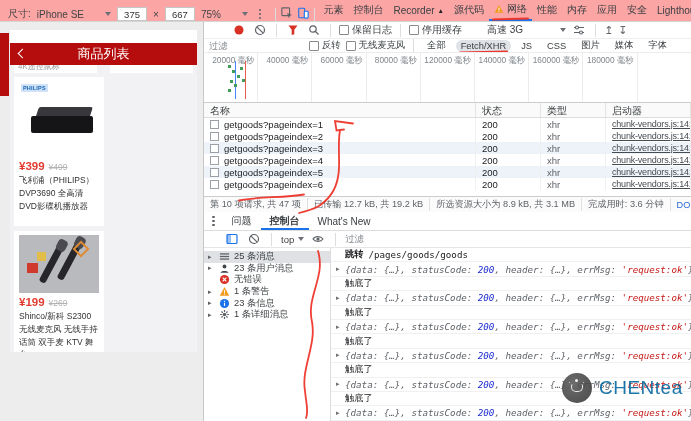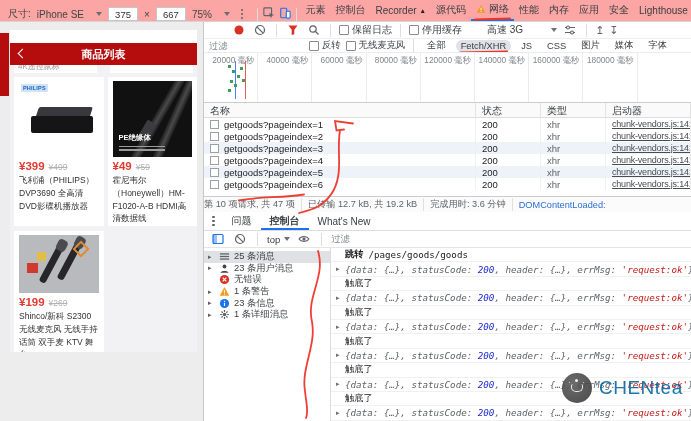--- a/index.html
+++ b/index.html
@@ -3,21 +3,21 @@
 <meta charset="utf-8">
 <style>
   html,body{margin:0;padding:0;background:#fff}
   #stage{position:relative;width:691px;height:421px;background:#fff;overflow:hidden;
          font-family:"Liberation Sans","DejaVu Sans",sans-serif;color:#3c4043;
          -webkit-font-smoothing:antialiased}
   
   .topbar{position:absolute;left:0;top:0;width:691px;height:22px;background:#fca5a5;
           border-bottom:1px solid #d5d5d5;display:flex;align-items:flex-end;z-index:6;box-sizing:border-box}
   .dev-toolbar{display:flex;align-items:center;gap:6px;padding:0 8px;font-size:10px;color:#444;white-space:nowrap;flex:none}
-  .dd{display:inline-flex;align-items:center;gap:12px}
+  .dd{display:inline-flex;align-items:center;gap:21px}
   .caret{width:0;height:0;border-left:3.5px solid transparent;border-right:3.5px solid transparent;
          border-top:4px solid #6b6f73;display:inline-block}
   .num-in{width:28px;height:12px;border:1px solid #c6c6c6;background:#fff;
           font:9.5px "Liberation Sans",sans-serif;text-align:center;color:#333;padding:0}
   .vdots{display:inline-flex;flex-direction:column;gap:1.5px;padding:0 3px;margin-left:2px}
   .vdots i{width:2.5px;height:2.5px;border-radius:50%;background:#5f6368}
   .vsep{width:1px;height:13px;background:#ddd;margin:0 3px;flex:none}
   .tb-icon{display:inline-flex;align-items:center;justify-content:center;width:16px;height:16px;flex:none}
   .tb-icon svg{width:12px;height:12px;display:block}
   .dt-tabs{display:flex;align-items:stretch;height:22px;font-size:10px;color:#3c4043;overflow:hidden;flex:1}
@@ -26,21 +26,21 @@
   .dtab .tri{font-size:6.5px;color:#202124}
   .ticon svg{width:10px;height:10px;display:block}
   .scribble{position:absolute;left:3px;right:3px;bottom:-1px;height:1.8px;background:#ee352b;
             transform:rotate(-1.5deg);border-radius:2px}
   
   .device{position:absolute;left:0;top:22px;width:203px;height:399px;background:#ededee;overflow:hidden}
   .red-strip{position:absolute;left:0;top:11px;width:9px;height:63px;background:#b50d0d}
   .phone-page{position:absolute;left:10px;top:8px;width:187px;height:322px;background:#fff;overflow:hidden}
   .p-header{margin-top:13px;height:22px;background:#b50d0d;display:flex;align-items:center;justify-content:center;position:relative}
   .back-ic{position:absolute;left:9px;top:7px;width:6px;height:6px;border-left:1.7px solid #fff;border-bottom:1.7px solid #fff;transform:rotate(45deg)}
-  .p-title{color:#fff;font-size:11px;font-weight:bold}
+  .p-title{color:#fff;font-size:13px;font-weight:normal}
   .p-grid{height:287px;background:#f2f2f4;padding:0 4px;box-sizing:border-box}
   .cliprow{display:flex;gap:13px;height:8px;overflow:hidden;margin-bottom:4px}
   .mini{flex:1;background:#fff;overflow:hidden}
   .frag{font-size:8px;color:#9a9a9a;line-height:10px;display:block;margin-top:-3px;padding-left:4px;white-space:nowrap}
   .prow{display:flex;gap:4px;margin-bottom:5px}
   .pcard{background:#fff;width:89.5px;box-sizing:border-box;padding:4px 5px;flex:none;overflow:hidden}
   .pcard.tall{height:149px}
   .pimg{position:relative;overflow:hidden}
   .img-dvd{height:76px;background:#fff}
   .chipb{position:absolute;left:2px;top:3px;background:#cfe2f7;color:#1664b4;font-size:5.5px;font-weight:bold;padding:1px 2px;letter-spacing:.2px}
@@ -95,31 +95,31 @@
   .trows{position:absolute;left:0;top:96px;width:100%}
   .trow{display:flex;height:12px;align-items:center;font-size:9.5px;color:#202124}
   .trow.alt{background:#eef3fa}
   .tc{padding-left:6px;box-sizing:border-box;border-right:1px solid #f0f0f0;height:100%;
       display:flex;align-items:center;overflow:hidden;white-space:nowrap}
   .rchk{width:7px;height:7px;border:1px solid #9aa0a6;margin-right:5px;flex:none;background:#fff;display:inline-block}
   .tc.ty{color:#5f6368}
   .initlink{text-decoration:underline;color:#474c51;font-size:9px;letter-spacing:-.2px}
   .tsum{position:absolute;left:0;top:174px;width:100%;height:16px;border-top:1px solid #ccc;background:#fbfbfb;
         display:flex;align-items:center;font-size:9.2px;color:#5f6368;white-space:nowrap;overflow:hidden;
-        padding-left:0;box-sizing:border-box}
+        padding-left:6px;box-sizing:border-box}
   .tsum .sp{padding:0 6px;border-right:1px solid #e0e0e0}
   .tsum .sp:first-child{padding-left:0}
   .tsum .dcl{color:#2b6cd4;border-right:none}
   
   .ctabs{position:absolute;left:0;top:190px;width:100%;height:19px;display:flex;align-items:center;
          border-bottom:1px solid #ddd;background:#fff;box-sizing:border-box}
   .ctab{padding:0 9px;height:100%;display:flex;align-items:center;font-size:10px;color:#3c4043}
   .ctab.sel{box-shadow:inset 0 -2px 0 #1a73e8;font-weight:bold}
   .ctoolbar{position:absolute;left:0;top:209px;width:100%;height:17px;display:flex;align-items:center;gap:6px;
-            border-bottom:1px solid #e5e5e5;padding-left:6px;box-sizing:border-box}
+            border-bottom:1px solid #e5e5e5;padding-left:20px;box-sizing:border-box}
   .ctx{font-size:9.5px;color:#3c4043;display:inline-flex;gap:4px;align-items:center}
   .cbody{position:absolute;left:0;top:226px;width:100%;height:173px;display:flex}
   .csb{width:127px;border-right:1px solid #ddd;box-sizing:border-box;padding-top:3px;flex:none;overflow:hidden}
   .srow{display:flex;align-items:center;height:11.6px;padding-left:4px;gap:4px;font-size:9.3px;color:#3c4043;
         white-space:nowrap;overflow:hidden}
   .srow.sel{background:#dfe1e5}
   .scar{font-size:7px;color:#5f6368;width:7px;flex:none}
   .sic{width:11px;height:11px;flex:none;display:inline-flex}
   .sic svg{width:11px;height:11px;display:block}
   .slb{overflow:hidden;text-overflow:ellipsis}
@@ -247,34 +247,20 @@
               <span class="chipb">PHILIPS</span>
               <i class="dvd-lid"></i>
               <i class="dvd-body"></i>
             </div>
             <div class="price-row">
               <span class="price">¥399</span>
               <span class="oprice">¥499</span>
             </div>
             <div class="ptitle">飞利浦（PHILIPS）DVP3690 全高清DVD影碟机播放器</div>
           </div>
-          <div class="pcard tall">
-            <div class="pimg img-cable">
-              <i class="cbl a"></i>
-              <i class="cbl b"></i>
-              <i class="plug"></i>
-              <span class="cable-cap">PE绝缘体</span>
-              <i class="cable-sub"></i>
-            </div>
-            <div class="price-row">
-              <span class="price">¥49</span>
-              <span class="oprice">¥59</span>
-            </div>
-            <div class="ptitle">霍尼韦尔（Honeywell）HM-F1020-A-B HDMI高清数据线</div>
-          </div>
         </div>
         <div class="prow">
           <div class="pcard">
             <div class="pimg img-mic">
               <i class="mic a"></i>
               <i class="mic b"></i>
               <i class="sq-r"></i>
               <i class="sq-y"></i>
               <i class="dia-o"></i>
             </div>
@@ -460,20 +446,21 @@
           <span class="tc w-ty ty">xhr</span>
           <span class="tc w-init">
             <span class="initlink">chunk-vendors.js:14120</span>
           </span>
         </div>
       </div>
 
     <div class="tsum">
       <span class="sp">第 10 项请求, 共 47 项</span>
       <span class="sp">已传输 12.7 kB, 共 19.2 kB</span>
+      <span class="sp">所选资源大小为 8.9 kB, 共 3.1 MB</span>
       <span class="sp">完成用时: 3.6 分钟</span>
       <span class="sp dcl">DOMContentLoaded:</span>
     </div>
 
     <div class="ctabs">
       <span class="vdots" style="margin:0 5px">
           <i></i>
           <i></i>
           <i></i>
         </span>

